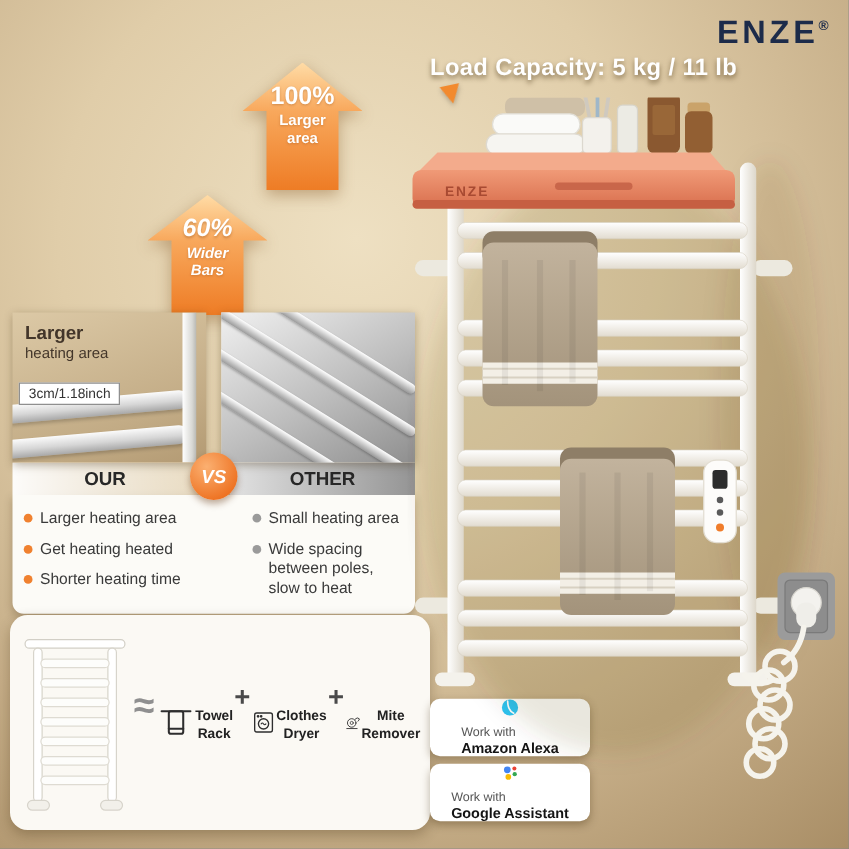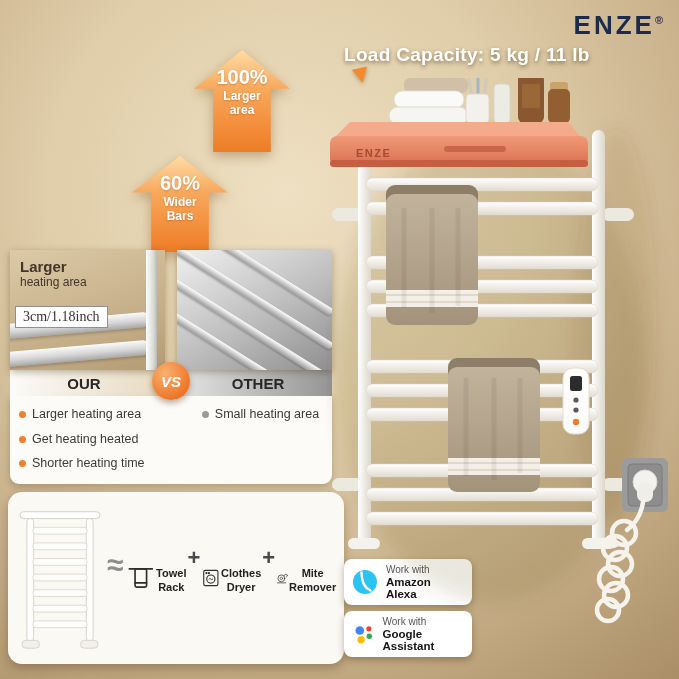--- a/index.html
+++ b/index.html
@@ -22,36 +22,36 @@
   
   .arrow-wrap{position:absolute; filter:drop-shadow(0 4px 6px rgba(110,55,0,.35));}
   .arrow{width:100%; height:100%; display:flex; flex-direction:column; align-items:center;
          color:#fff; text-align:center;
          clip-path:polygon(50% 0,100% 38%,80% 38%,80% 100%,20% 100%,20% 38%,0 38%);
          background:linear-gradient(180deg,#ffdca6 0%,#f8a85c 38%,#ee7c25 100%);}
   .arrow .big{font-size:20px; font-weight:bold; margin-top:16px; text-shadow:0 1px 2px rgba(120,50,0,.3);}
   .arrow .ln{font-size:12px; font-weight:bold; line-height:1.2; text-shadow:0 1px 2px rgba(120,50,0,.3);}
   #arrow1{left:36px; top:36px; width:104px; height:104px;}
   #arrow2{left:194px; top:50px; width:96px; height:102px;}
-  #arrow3{left:132px; top:156px; width:96px; height:96px;}
+  #arrow3{left:118px; top:156px; width:96px; height:96px;font-style:italic;}
   .stack-icon{margin-top:15px; margin-bottom:3px;}
   .stack-icon .slat{width:26px; height:3px; background:#fff; border-radius:2px; margin:2.5px auto;
                     box-shadow:0 1px 1px rgba(120,50,0,.3);}
   
   .compare{position:absolute; left:10px; top:250px; width:322px;}
   .photo-row{display:flex; gap:12px;}
   .photo{width:155px; height:120px; position:relative; overflow:hidden;
          box-shadow:0 2px 7px rgba(60,40,10,.35);}
   .photo.our{background:linear-gradient(160deg,#dcc9a6 0%,#c2ab85 70%,#b39a73 100%);}
   .photo.other{background:linear-gradient(150deg,#f0f0f0 0%,#bdbdbd 55%,#8f8f8f 100%);}
   .photo-title{position:absolute; left:10px; top:8px; color:#43362a;}
   .photo-title .t1{font-size:15px; font-weight:bold; display:block;}
   .photo-title .t2{font-size:12px; display:block;}
   .measure{position:absolute; left:5px; top:56px; background:#fff; border:1px solid #8f8f8f;
-           padding:2px 7px; font-size:14px; color:#333; z-index:3;font-family:Liberation Serif, serif;}
+           padding:2px 7px; font-size:11px; color:#333; z-index:3;}
   .wbar{position:absolute; left:-8px; right:14px; height:15px; border-radius:8px;
         background:linear-gradient(180deg,#fbfbfb 0%,#d6d6d6 55%,#a8a8a8 100%);
         transform:rotate(-5deg); box-shadow:0 2px 3px rgba(0,0,0,.2);}
   .pole{position:absolute; right:8px; top:0; bottom:0; width:11px;
         background:linear-gradient(90deg,#ffffff 0%,#d8d8d4 70%,#b9b9b4 100%); z-index:2;}
   .tbar{position:absolute; width:200px; height:8px; border-radius:4px;
         background:linear-gradient(180deg,#ffffff 0%,#9a9a9a 100%);
         transform:rotate(32deg); box-shadow:0 1px 2px rgba(0,0,0,.25);}
   .label-row{display:flex; gap:26px;}
   .vs-label{width:155px; height:26px; display:flex; align-items:center; justify-content:center;
@@ -60,39 +60,39 @@
   .vs-label.other{background:linear-gradient(90deg,#e2e2e2,#949494);}
   .vs-circle{position:absolute; left:142px; top:112px; width:38px; height:38px; border-radius:50%;
              background:radial-gradient(circle at 35% 30%,#fbb071,#ee7323 75%);
              display:flex; align-items:center; justify-content:center; color:#fff;
              font-weight:bold; font-style:italic; font-size:15px; z-index:4;
              box-shadow:0 3px 6px rgba(90,40,0,.4);}
   .points{background:#fcfbf7; border-radius:0 0 9px 9px; padding:11px 7px 12px 9px;
           display:flex; box-shadow:0 3px 7px rgba(60,40,10,.25);gap:44px;}
   .points-col{display:flex; flex-direction:column; gap:9px;}
   .points-col.left{width:53%;}
-  .points-col.right{width:47%;}
+  .points-col.right{width:47%;justify-content:center;}
   .point{display:flex; align-items:flex-start; font-size:12.5px; color:#3a3a3a; line-height:1.25;}
   .dot{flex:0 0 7px; width:7px; height:7px; border-radius:50%; margin:4px 6px 0 0;}
   .dot.orange{background:#f0812f;}
   .dot.gray{background:#9a9a9a;}
   
   .equation{position:absolute; left:8px; top:492px; width:336px; height:172px;
             background:#fbf9f4; border-radius:14px; box-shadow:0 4px 10px rgba(60,40,10,.3);
             display:flex; align-items:center; padding:8px 8px 8px 6px;}
   .mini-rack{width:92px; height:152px; flex:0 0 auto;}
   .approx{font-size:30px; font-weight:bold; color:#8f8f8f; margin:0 3px 26px 1px;}
   .eq-item{display:flex; align-items:center; width:60px; flex:0 0 auto;}
   .eq-item .ic{width:38px; height:38px;}
   .eq-label{font-size:11px; font-weight:bold; color:#222; text-align:center; line-height:1.25; margin-top:5px;}
   .plus{font-size:22px; font-weight:bold; color:#4a4a4a; margin:0 1px 40px 1px;}
   
   .badge{position:absolute; left:344px; width:128px; height:46px; background:#fff;
          border-radius:8px; box-shadow:0 3px 7px rgba(60,40,10,.35);
-         display:flex; align-items:center; padding:0 8px; gap:8px;}
+         display:flex; align-items:center; padding:0 8px; gap:8px;flex-direction:column;}
   #badge-alexa{top:559px;}
   #badge-google{top:611px;}
   .badge-txt .l1{font-size:10px; color:#555; display:block;}
   .badge-txt .l2{font-size:11.5px; font-weight:bold; color:#141414; display:block; margin-top:1px;}
   
   #scene{position:absolute; left:326px; top:78px; width:353px; height:570px;}
 </style>
 </head>
 <body>
 
@@ -154,20 +154,24 @@
           </div>
         <div class="point">
             <span class="dot orange"></span>
             <span>Shorter heating time</span>
           </div>
       </div>
       <div class="points-col right">
         <div class="point">
             <span class="dot gray"></span>
             <span>Small heating area</span>
+          </div>
+        <div class="point">
+            <span class="dot gray"></span>
+            <span>Wide spacing between poles, slow to heat</span>
           </div>
       </div>
     </div>
   </div>
 
   <div class="equation">
     <svg class="mini-rack" viewBox="0 0 92 156">
       <rect x="5" y="10" width="82" height="7" rx="3.5" fill="#ffffff" stroke="#d2cfc6"></rect>
       <rect x="12" y="17" width="7" height="126" rx="3.5" fill="#ffffff" stroke="#d7d4cb"></rect>
       <rect x="73" y="17" width="7" height="126" rx="3.5" fill="#ffffff" stroke="#d7d4cb"></rect>

